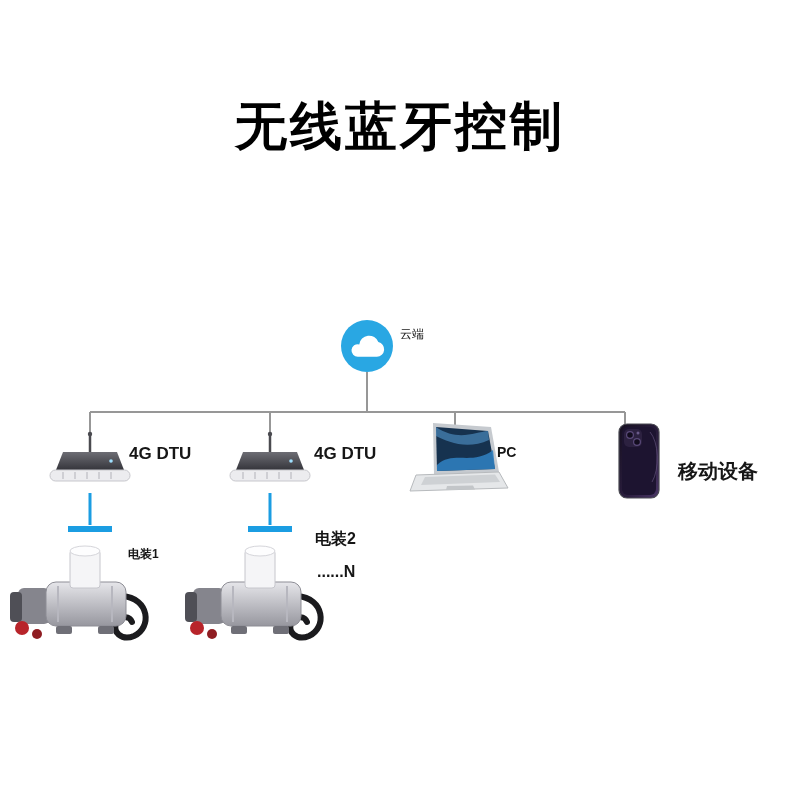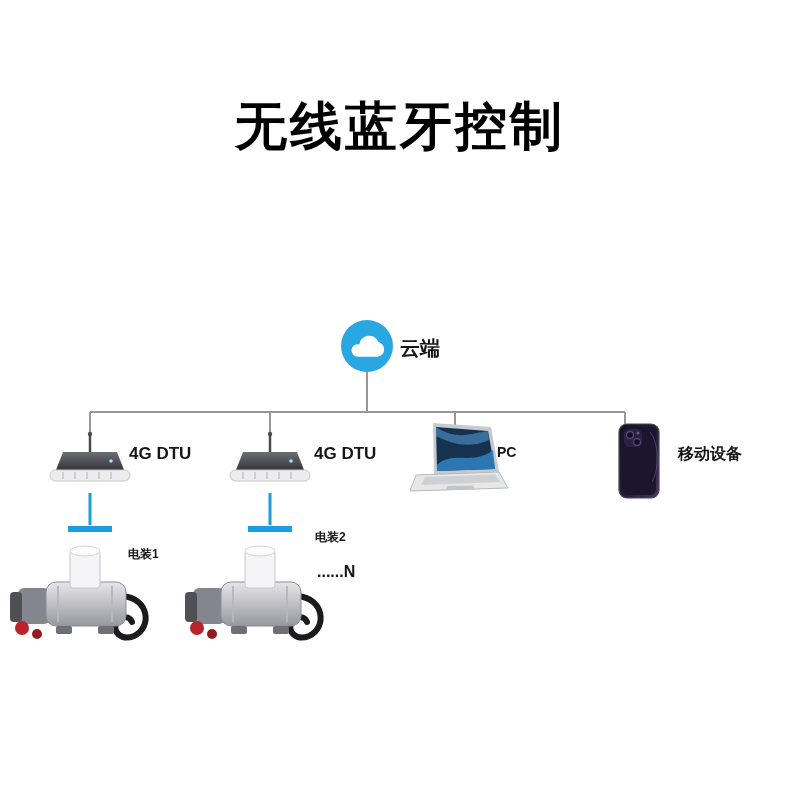--- a/index.html
+++ b/index.html
@@ -15,27 +15,27 @@
   .bluelink{stroke:var(--color-link,#1b9de2);fill:none;}
 
   .node{position:absolute;z-index:2;}
   .label{position:absolute;z-index:3;font-weight:700;color:#161616;white-space:nowrap;}
   .label.small{font-weight:600;}
 
   .cloud-circle{position:absolute;left:341px;top:304px;width:52px;height:52px;
     border-radius:50%;background:var(--color-cloud,#29a7e3);z-index:2;
     display:flex;align-items:center;justify-content:center;}
 
-  .lbl-cloud{left:400px;top:319px;font-size:20px;font-weight:700;}
+  .lbl-cloud{left:400px;top:310px;font-size:12px;font-weight:400;}
   .lbl-dtu1{left:129px;top:428px;font-size:17px;}
   .lbl-dtu2{left:314px;top:428px;font-size:17px;}
   .lbl-pc{left:497px;top:428px;font-size:14px;}
-  .lbl-mobile{left:678px;top:428px;font-size:16px;}
+  .lbl-mobile{left:678px;top:442px;font-size:20px;}
   .lbl-act1{left:128px;top:530px;font-size:12px;}
-  .lbl-act2{left:315px;top:513px;font-size:12px;}
+  .lbl-act2{left:315px;top:513px;font-size:16px;}
   .lbl-actn{left:317px;top:547px;font-size:16px;font-weight:700;}
 
   .dtu1{left:45px;top:415px;}
   .dtu2{left:225px;top:415px;}
   .laptop{left:403px;top:404px;}
   .phone{left:610px;top:406px;}
   .act1{left:10px;top:520px;}
   .act2{left:185px;top:520px;}
 </style>
 </head>

